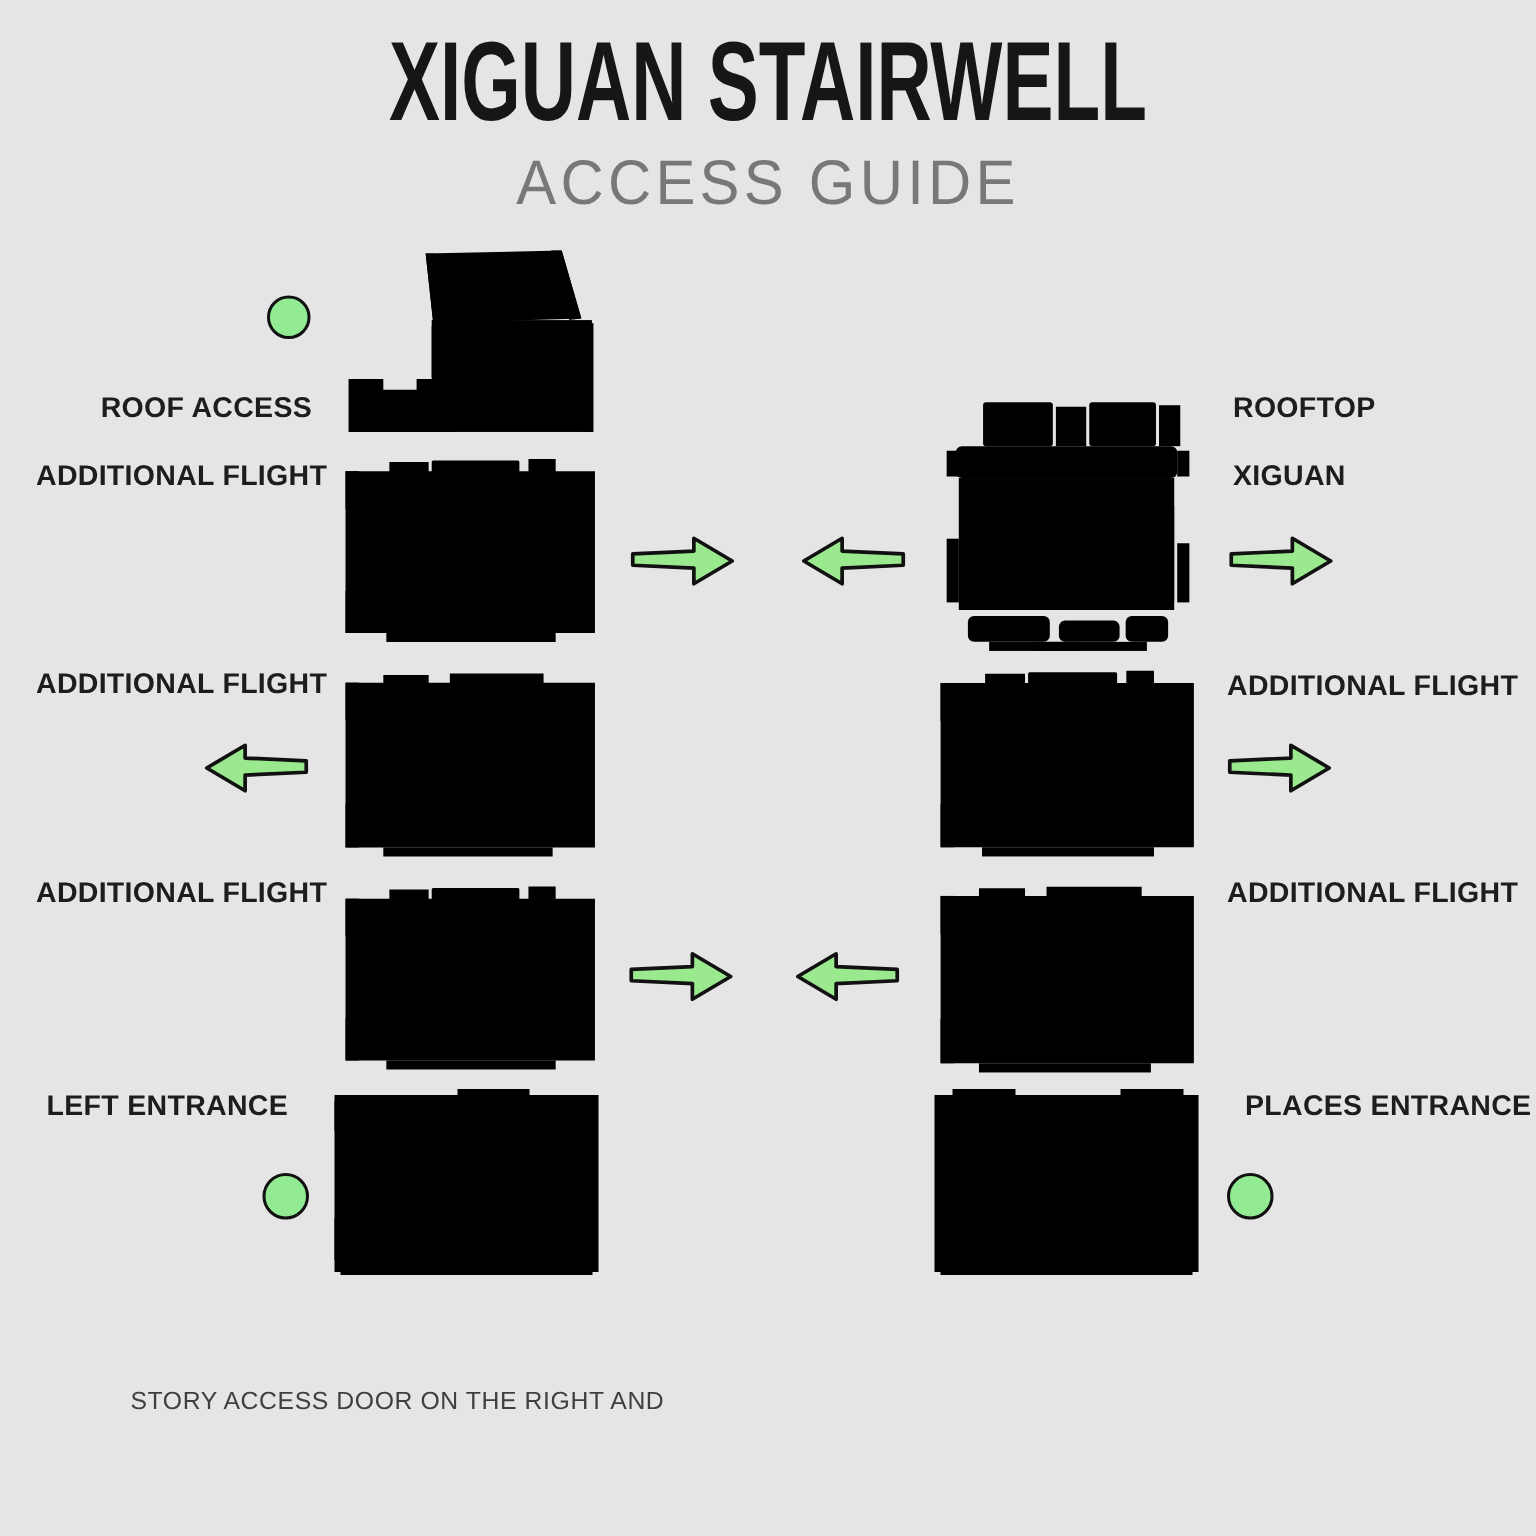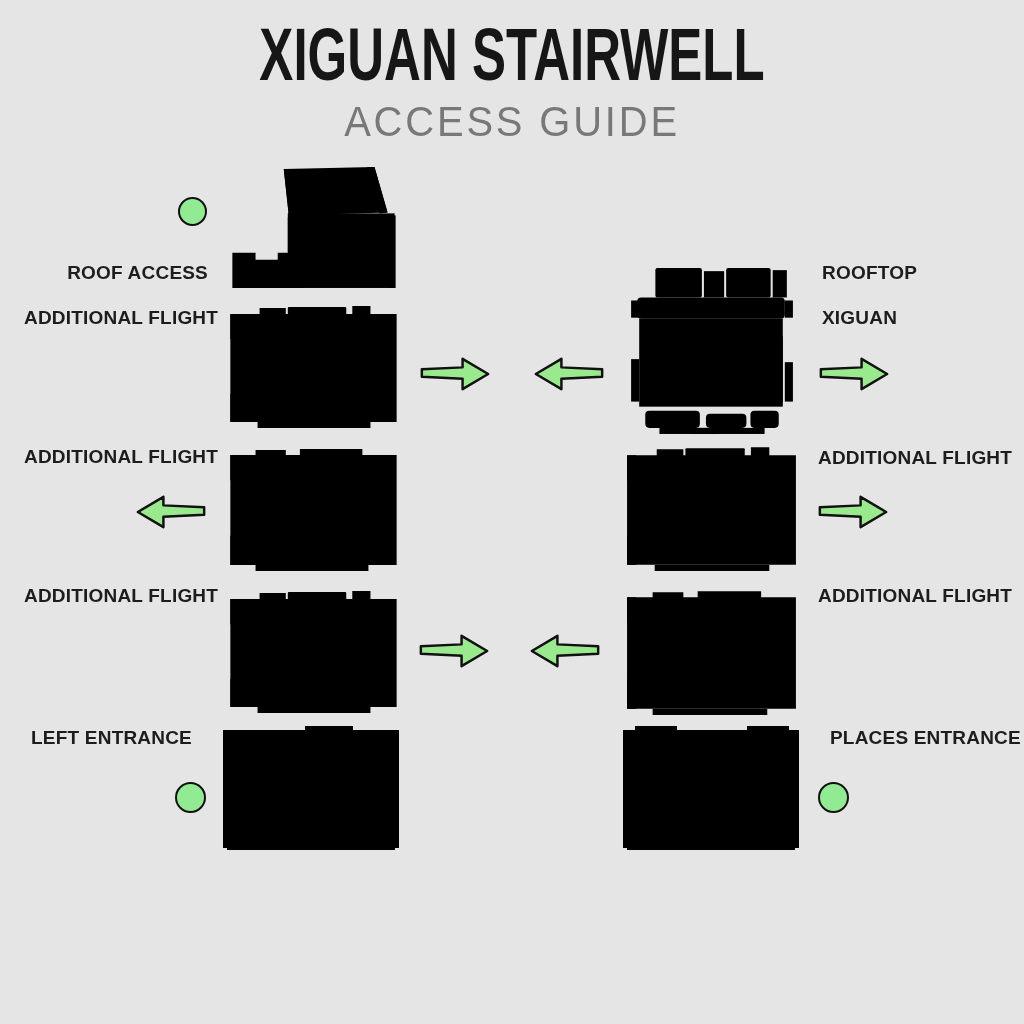--- a/index.html
+++ b/index.html
@@ -285,20 +285,21 @@
       <use href="#sym-flight-a"></use>
     </svg>
   <svg class="bsvg" style="left:623px;top:585px;width:178px;height:131px" viewBox="0 0 172 128">
       <use href="#sym-flight-b"></use>
     </svg>
   <svg class="bsvg" style="left:617px;top:722px;width:188px;height:134px" viewBox="0 0 188 134">
       <use href="#sym-entrance-right"></use>
     </svg>
 
   <div class="footnote" style="left:82px;top:886px">
+    <div> STORY ACCESS DOOR ON THE RIGHT AND</div>
     
     
     
   </div>
   <div class="footnote" style="left:540px;top:886px">
     
     
     
   </div>
 

